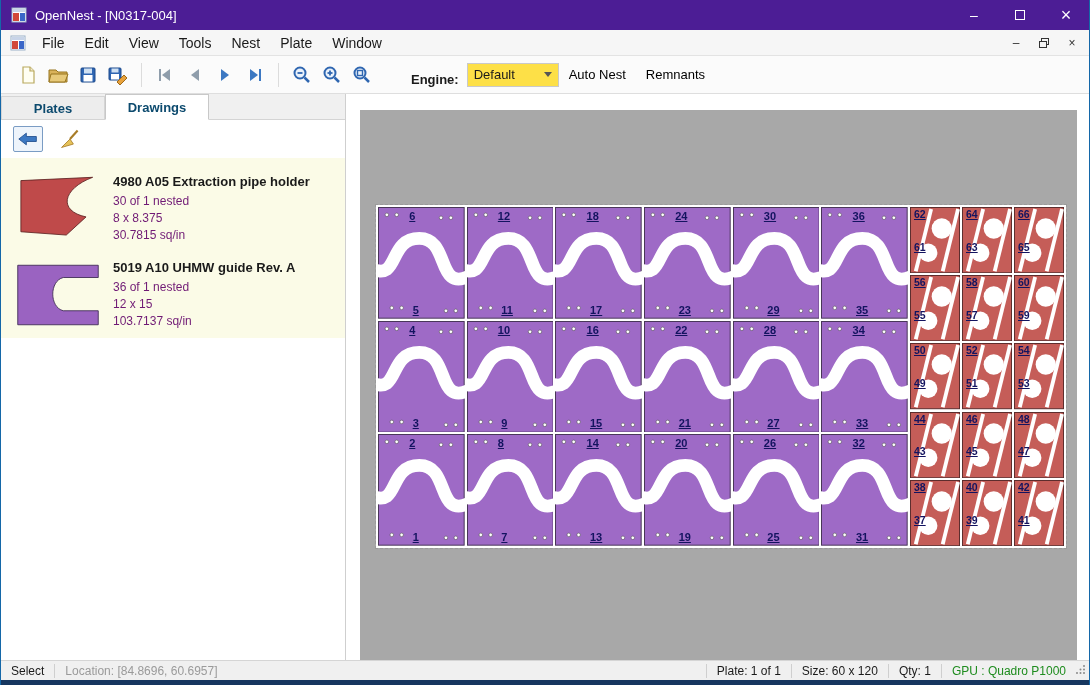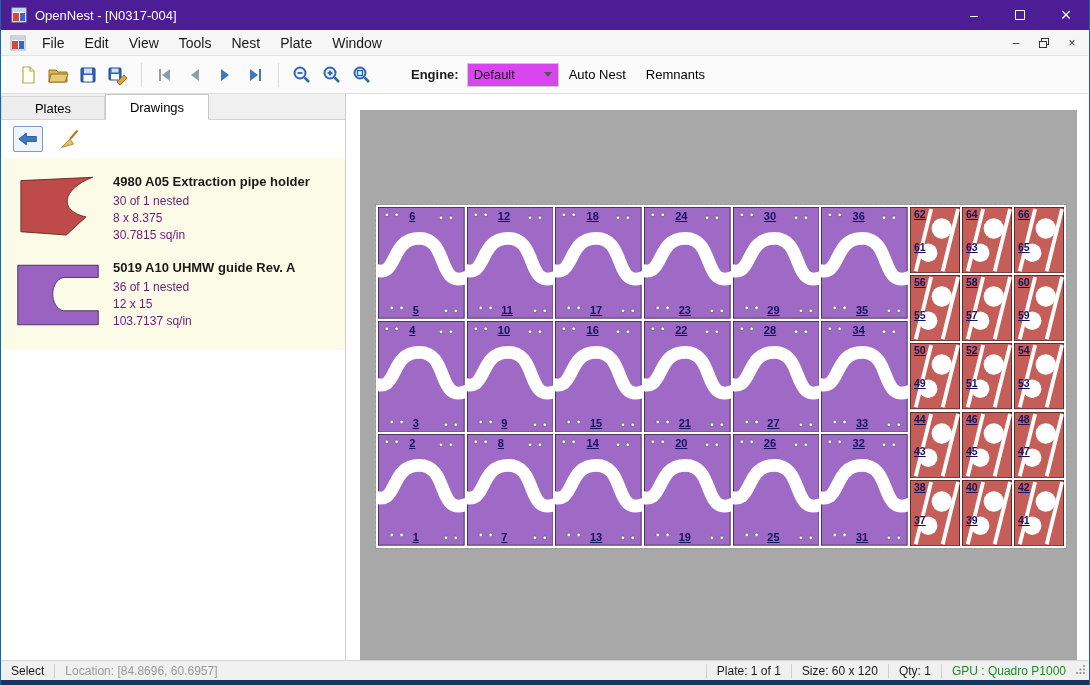--- a/index.html
+++ b/index.html
@@ -25,41 +25,41 @@
   .menu-item { font-size:14px; color:#1a1a1a; padding:4px 10px; cursor:default; }
   .mdi-controls { position:absolute; right:6px; top:0; height:26px; display:flex; align-items:center; gap:6px; }
   .mdi-btn { width:22px; height:18px; display:flex; align-items:center; justify-content:center;
              font-size:12px; color:#333; }
 
   
   #toolbar { position:absolute; left:0; top:56px; width:100%; height:38px; background:#fbfbfb;
              border-bottom:1px solid #dedede; display:flex; align-items:center; padding-left:12px; }
   .tb-btn { width:30px; height:30px; display:flex; align-items:center; justify-content:center; border-radius:3px; }
   .tb-sep { width:1px; height:24px; background:#dcdcdc; margin:0 8px; }
-  .engine-group { display:flex; align-items:center; margin-left:34px; }
+  .engine-group { display:flex; align-items:flex-end; margin-left:34px; }
   .engine-label { font-size:13px; font-weight:bold; color:#1a1a1a; margin-right:8px; }
-  .engine-combo { width:92px; height:24px; background:#d946ef; border:1px solid #c9c9c9;
+  .engine-combo { width:92px; height:24px; background:#fde047; border:1px solid #c9c9c9;
                   display:flex; align-items:center; justify-content:space-between;
                   padding:0 6px; font-size:13px; color:#1a1a1a; }
   .caret-down { width:0; height:0; border-left:4px solid transparent; border-right:4px solid transparent;
                 border-top:5px solid #555; }
   .tb-text-btn { font-size:13px; color:#000000; padding:6px 10px; }
 
   
   #sidebar { position:absolute; left:0; top:94px; width:345px; height:566px; background:#fff;
              border-right:1px solid #cfcfcf; }
   .tabs { display:flex; height:26px; background:#f0f0f0; border-bottom:1px solid #d4d4d4; }
   .tab { width:104px; display:flex; align-items:center; justify-content:center; font-size:13px;
-         color:#000000; background:#ededed; border:1px solid #d5d5d5; border-bottom:none; margin-top:2px; }
+         color:#0c4a6e; background:#ededed; border:1px solid #d5d5d5; border-bottom:none; margin-top:2px;font-weight:bold; }
   .tab.active { background:#fff; border:1px solid #c8c8c8; border-bottom:1px solid #fff;
                 margin-top:0; margin-bottom:-1px; z-index:2; }
   .side-toolbar { height:38px; display:flex; align-items:center; gap:12px; padding:0 12px; }
   .side-btn { width:30px; height:26px; display:flex; align-items:center; justify-content:center; }
   .side-btn.boxed { border:1px solid #7a9cc4; background:#eef4fb; border-radius:2px; }
-  .drawing-list { background:#fbfbe7; padding:6px 0 14px 0; }
+  .drawing-list { background:#fbfbe7; padding:6px 0 2px 0; }
   .drawing-item { display:flex; padding:6px 8px; }
   .thumb { width:98px; flex:0 0 98px; display:flex; align-items:flex-start; justify-content:center; padding-top:4px; }
   .drawing-text { padding-left:6px; padding-top:4px; }
   .drawing-title { font-size:13px; font-weight:bold; color:#1a1a1a; margin-bottom:4px; }
   .drawing-sub { font-size:12px; color:#701a75; line-height:17px; }
 
   
   #canvas { position:absolute; left:345px; top:94px; width:745px; height:566px; background:#fff; }
   .viewport { position:absolute; left:14px; top:16px; width:717px; height:550px; background:#a8a8a8; }
   .plate { position:absolute; left:16px; top:95px; width:690px; height:343px; background:#fff;

